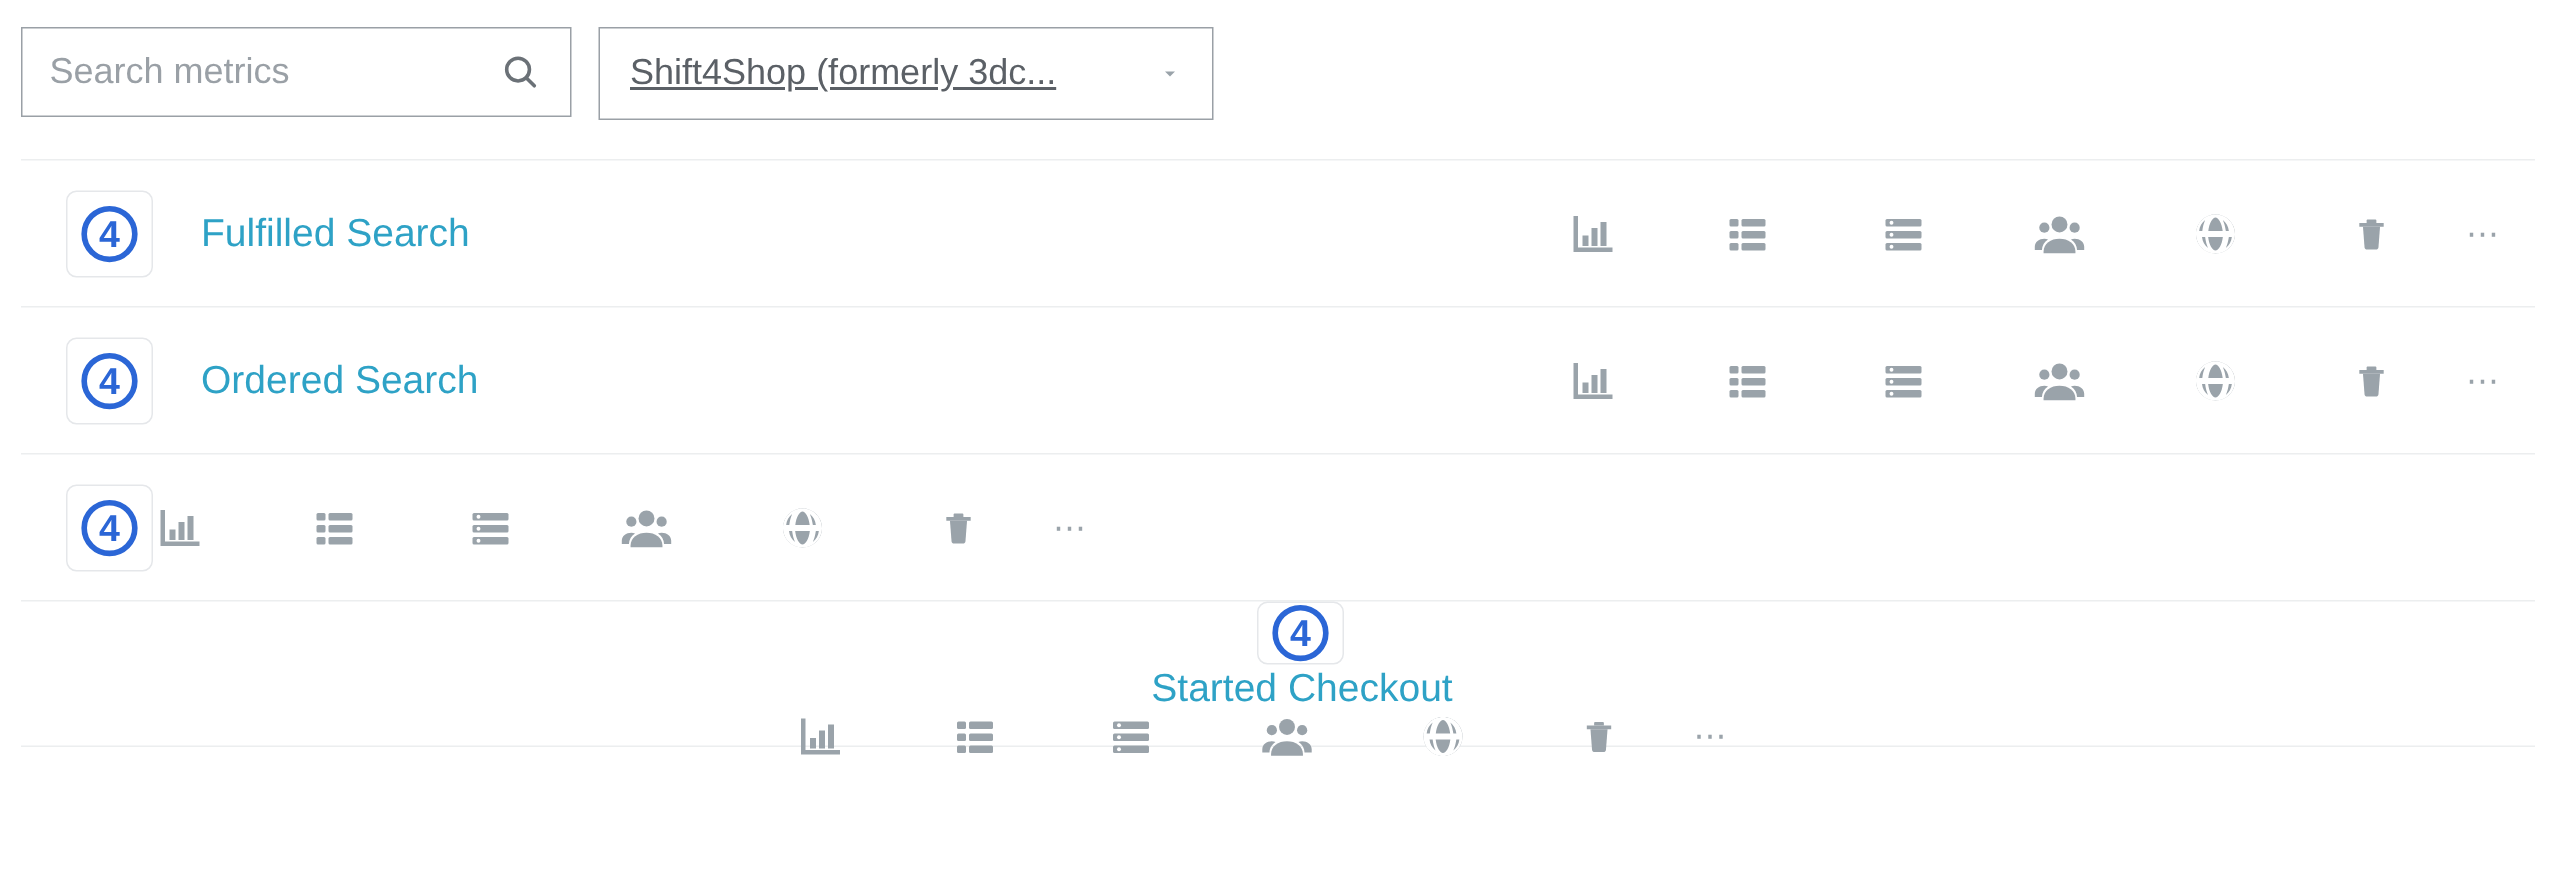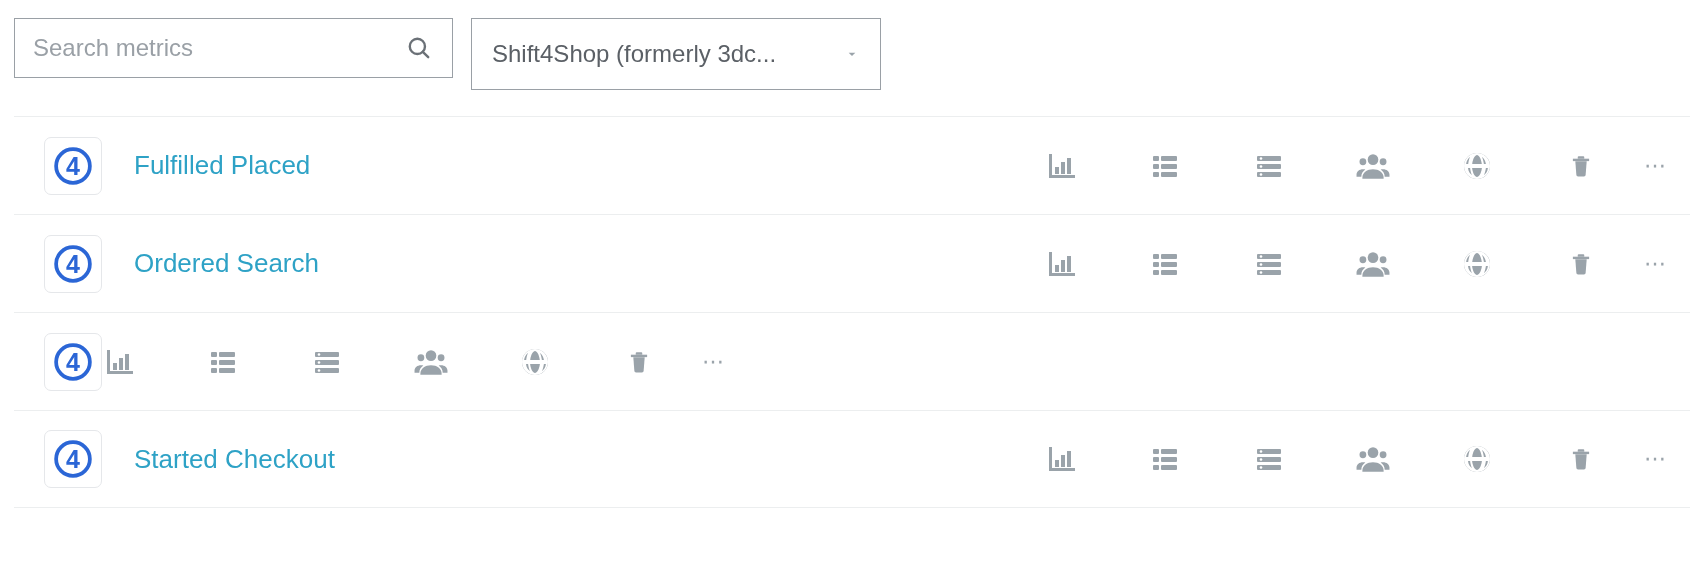--- a/index.html
+++ b/index.html
@@ -1,28 +1,28 @@
 <!DOCTYPE html>
 <html><head>
 <meta charset="utf-8">
 <style>
   * { box-sizing: border-box; margin: 0; padding: 0; }
   html, body { width: 1704px; height: 588px; font-family: -apple-system, BlinkMacSystemFont, "Segoe UI", Helvetica, Arial, sans-serif; background: #fff; color:#333; }
   .wrap { padding: 18px 14px 0 14px; }
   .toolbar { display:flex; gap:18px; padding: 0 0 26px 0; }
-  .search-box { position:relative; width:439px; height:60px; border:1.5px solid #9aa0a6; display:flex; align-items:center; padding:0 18px; }
+  .search-box { position:relative; width:367px; height:60px; border:1.5px solid #9aa0a6; display:flex; align-items:center; padding:0 18px; }
   .search-box input { border:none; outline:none; width:100%; font-size:24px; color:#6b7177; background:transparent; }
   .search-box input::placeholder { color:#9aa0a6; }
   .search-box .mag { position:absolute; right:16px; top:50%; transform:translateY(-50%); }
-  .dropdown { width:410px; height:72px; border:1.5px solid #9aa0a6; display:flex; align-items:center; padding:0 20px; font-size:24px; color:#5b6066; cursor:pointer; position:relative; }
+  .dropdown { width:410px; height:62px; border:1.5px solid #9aa0a6; display:flex; align-items:center; padding:0 20px; font-size:24px; color:#5b6066; cursor:pointer; position:relative;text-decoration:underline; }
   .dropdown .dd-txt { flex:1; overflow:hidden; white-space:nowrap; text-overflow:ellipsis; }
   .dropdown .caret { margin-left:8px; }
   .rows { }
   .row { display:flex; align-items:center; border-top:1.5px solid #eceeef; height:98px; }
-  .row:last-child { border-bottom:1.5px solid #eceeef; }
+  .row:last-child { border-bottom:1.5px solid #eceeef;flex-direction:column; }
   .logo-badge { width:58px; height:58px; margin-left:30px; border:1.5px solid #e5e7ea; border-radius:7px; background:#fff; display:flex; align-items:center; justify-content:center; }
   .metric-name { margin-left:32px; font-size:26px; color:#2ea2c6; cursor:pointer; flex:1; }
   .actions { display:flex; align-items:center; gap:70px; padding-right:20px; }
   .ic { width:34px; height:34px; display:flex; align-items:center; justify-content:center; cursor:pointer; fill:#9aa3aa; color:#9aa3aa; }
   .more-dots { width:30px; text-align:center; font-size:22px; color:#9aa3aa; cursor:pointer; margin-left:-28px; }
   svg { display:block; }
 </style>
 </head>
 <body>
 
@@ -50,21 +50,21 @@
   </div>
 
   <div class="rows">
 
   <div class="row">
     <div class="logo-badge">
       <svg width="40" height="40" viewBox="0 0 32 32">
             <use href="#icon-brand4"></use>
           </svg>
     </div>
-    <a class="metric-name">Fulfilled Placed</a>
+    <a class="metric-name">Fulfilled Search</a>
     <div class="actions">
       <span class="ic">
             <svg width="32" height="32" viewBox="0 0 32 32">
               <use href="#icon-chart"></use>
             </svg>
           </span>
       <span class="ic">
             <svg width="32" height="32" viewBox="0 0 32 32">
               <use href="#icon-list"></use>
             </svg>

